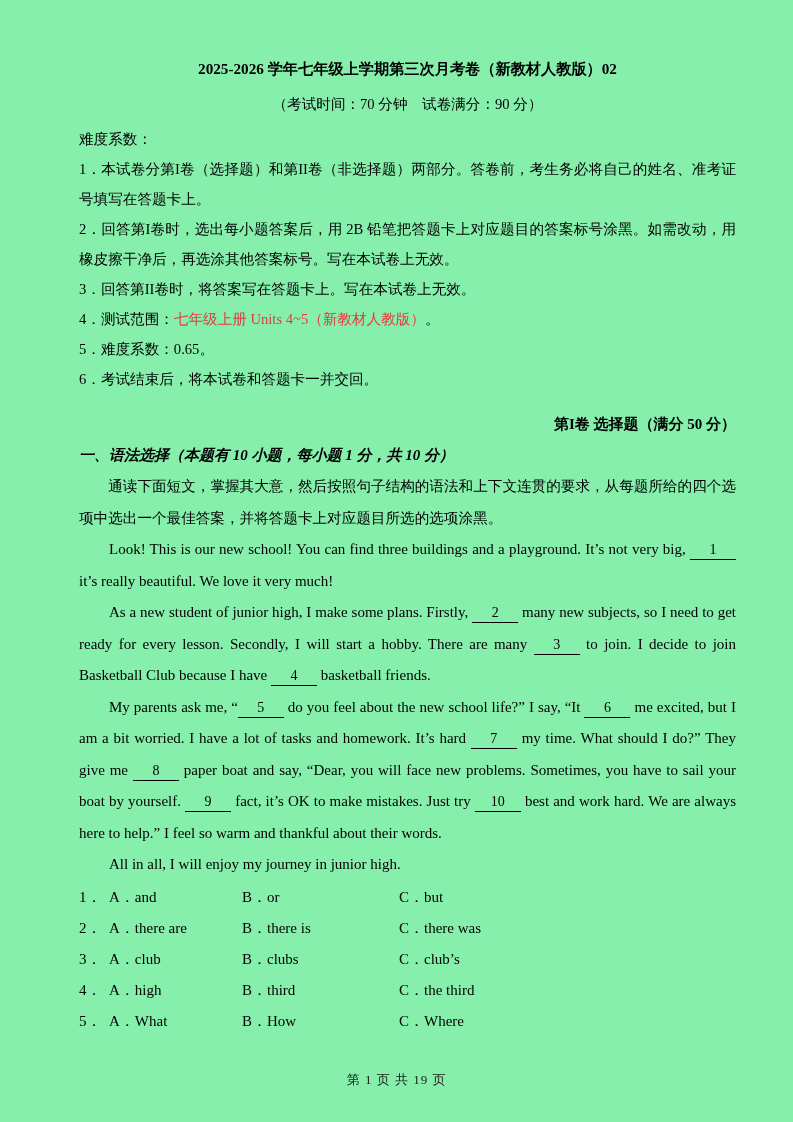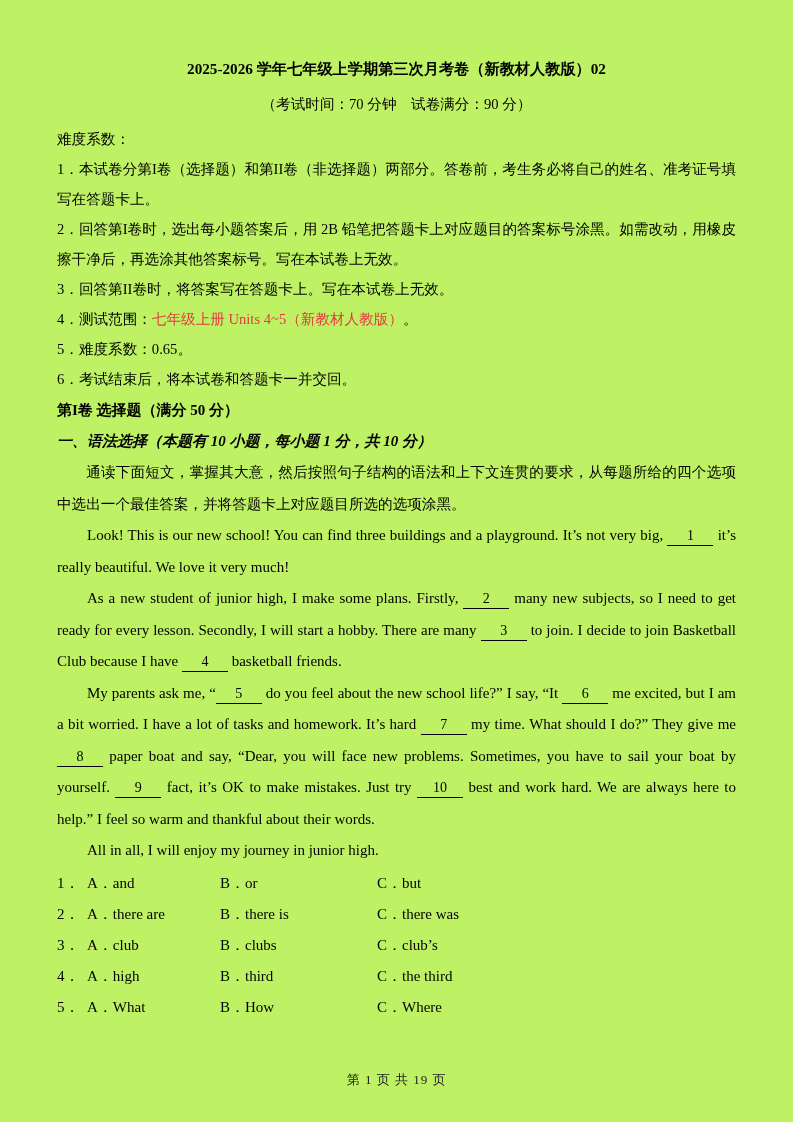--- a/index.html
+++ b/index.html
@@ -4,38 +4,38 @@
 <style>
   * { margin:0; padding:0; box-sizing:border-box; }
   html,body { background:#ffffff; }
   body {
     width:793px; height:1122px; margin:0 auto; overflow:hidden;
     font-family:"Liberation Serif","DejaVu Serif",serif;
     color:#000; font-size:14.6px;
   }
   .page {
     position:relative; width:793px; height:1122px;
-    padding:58px 57px 0 57px; background:#bef264;
+    padding:58px 57px 0 79px; background:#86efac;
   }
   .exam-title {
     font-size:15.2px; font-weight:bold; text-align:center; line-height:22px;
   }
   .exam-subject {
     font-size:15.2px; font-weight:bold; text-align:center; line-height:22px; margin-top:12px;
   }
   .exam-info {
     font-size:14.6px; text-align:center; line-height:22px; margin-top:13px;
   }
   .notice-heading { line-height:30px; margin-top:9px; }
   .notice-list p {
     line-height:30px; text-align:justify;
   }
   .hl-red { color:var(--hl,#e23b3e); }
   .part-title {
-    font-weight:bold; text-align:left; line-height:32px; font-size:15px;
+    font-weight:bold; text-align:right; line-height:32px; font-size:15px;margin-top:14px;
   }
   .section-heading {
     font-weight:bold; line-height:31px; font-size:15px;font-style:italic;
   }
   .instructions {
     line-height:31.5px; text-align:justify; text-indent:2em;
   }
   .passage p {
     line-height:31.5px; text-align:justify; text-indent:2em; font-size:15px;
   }

